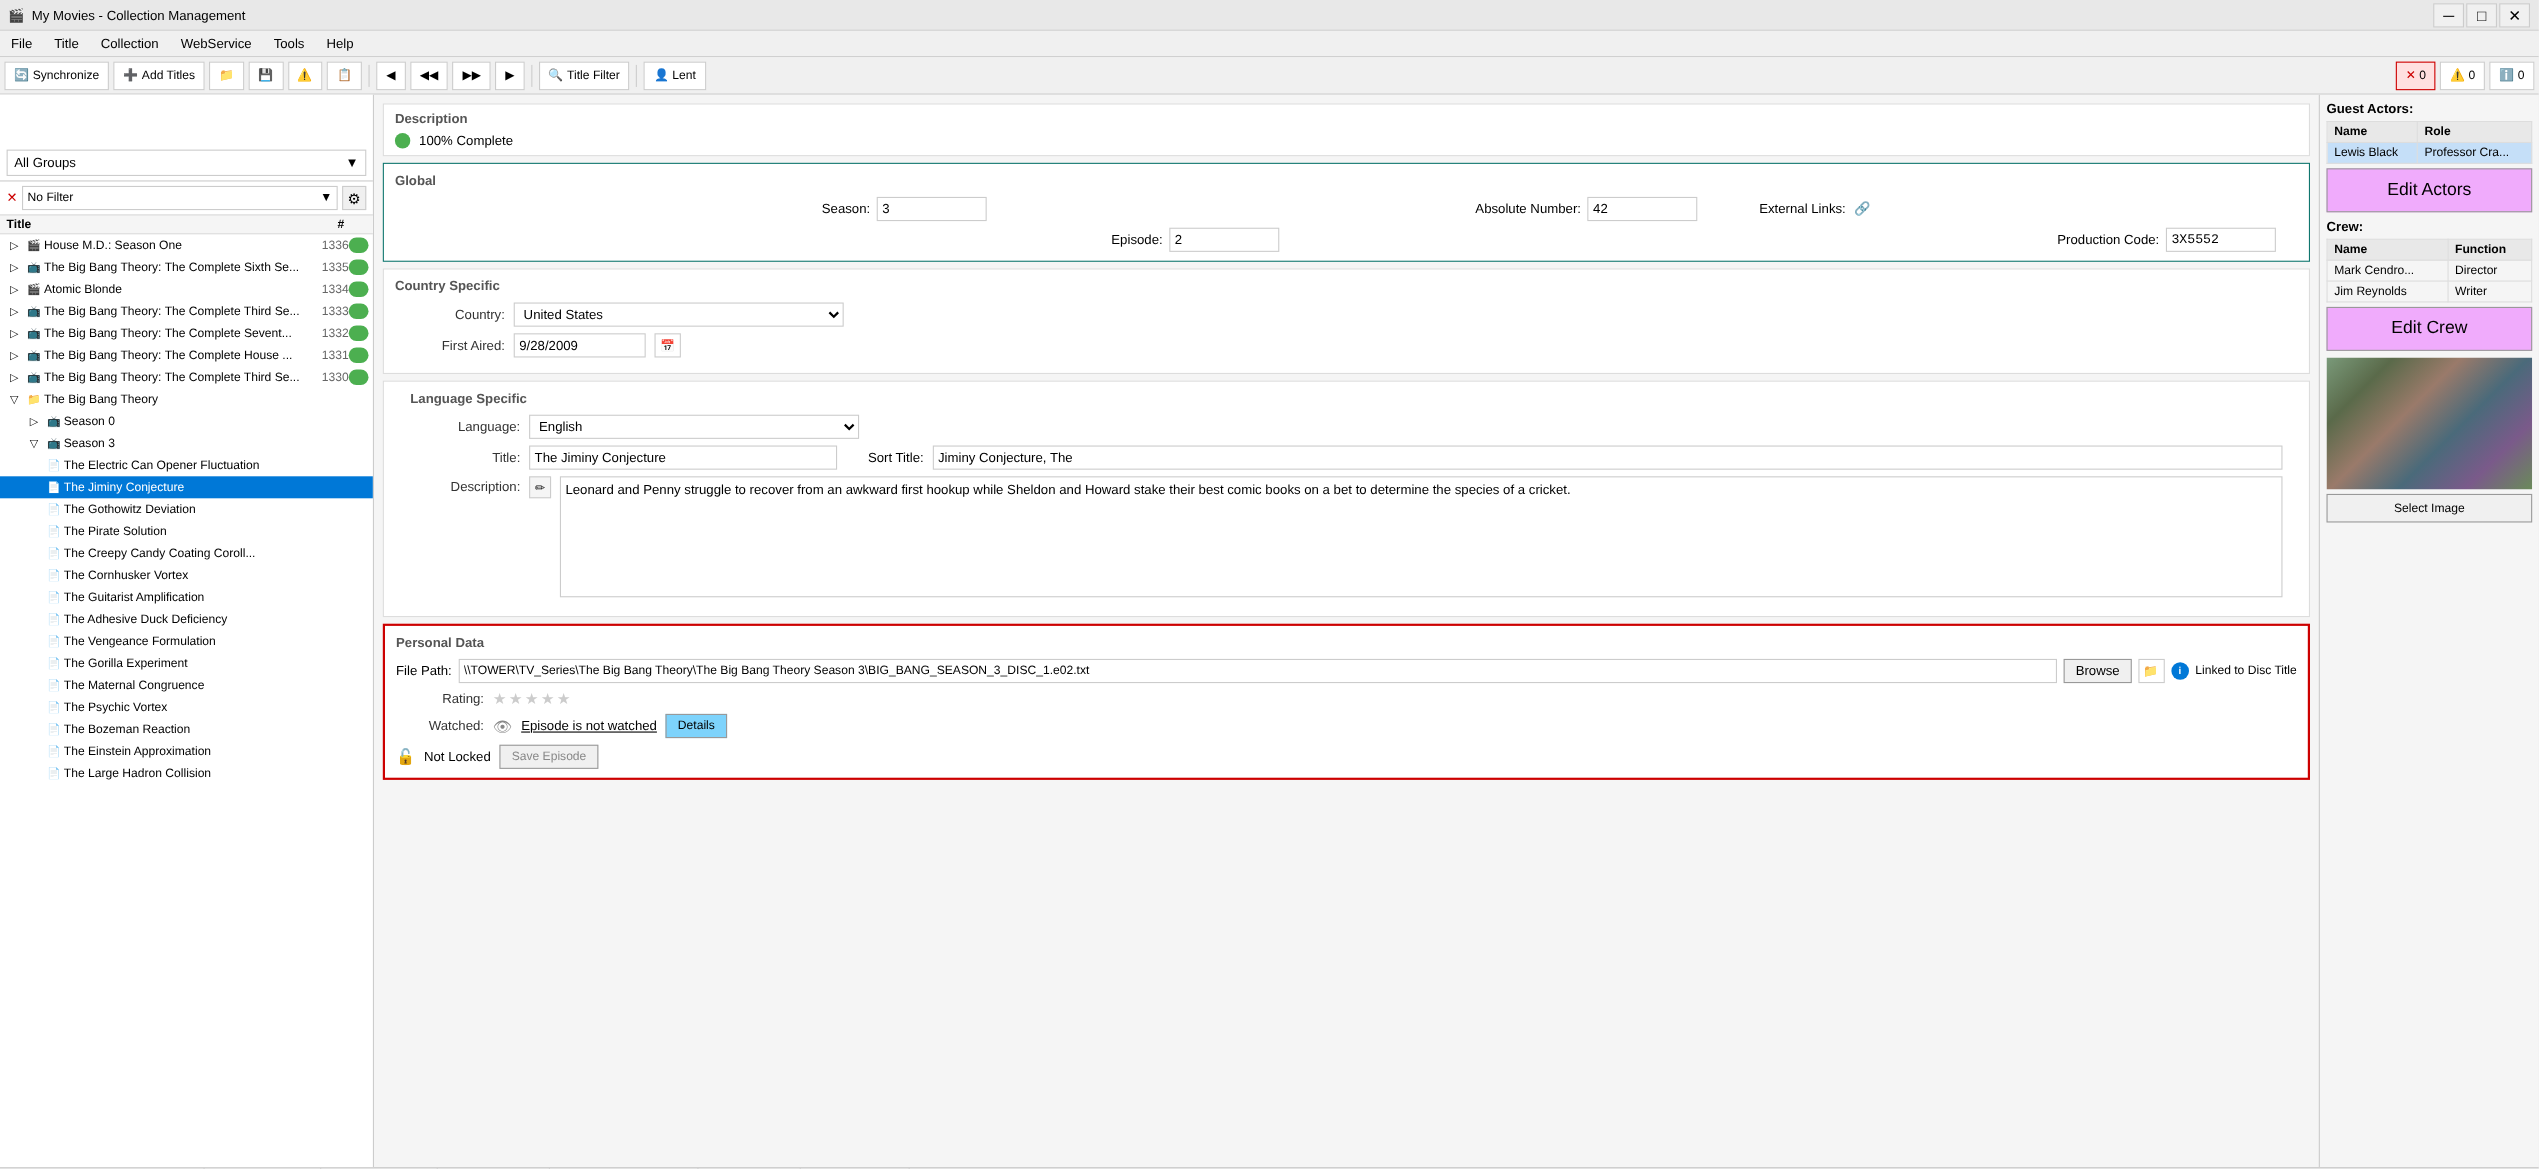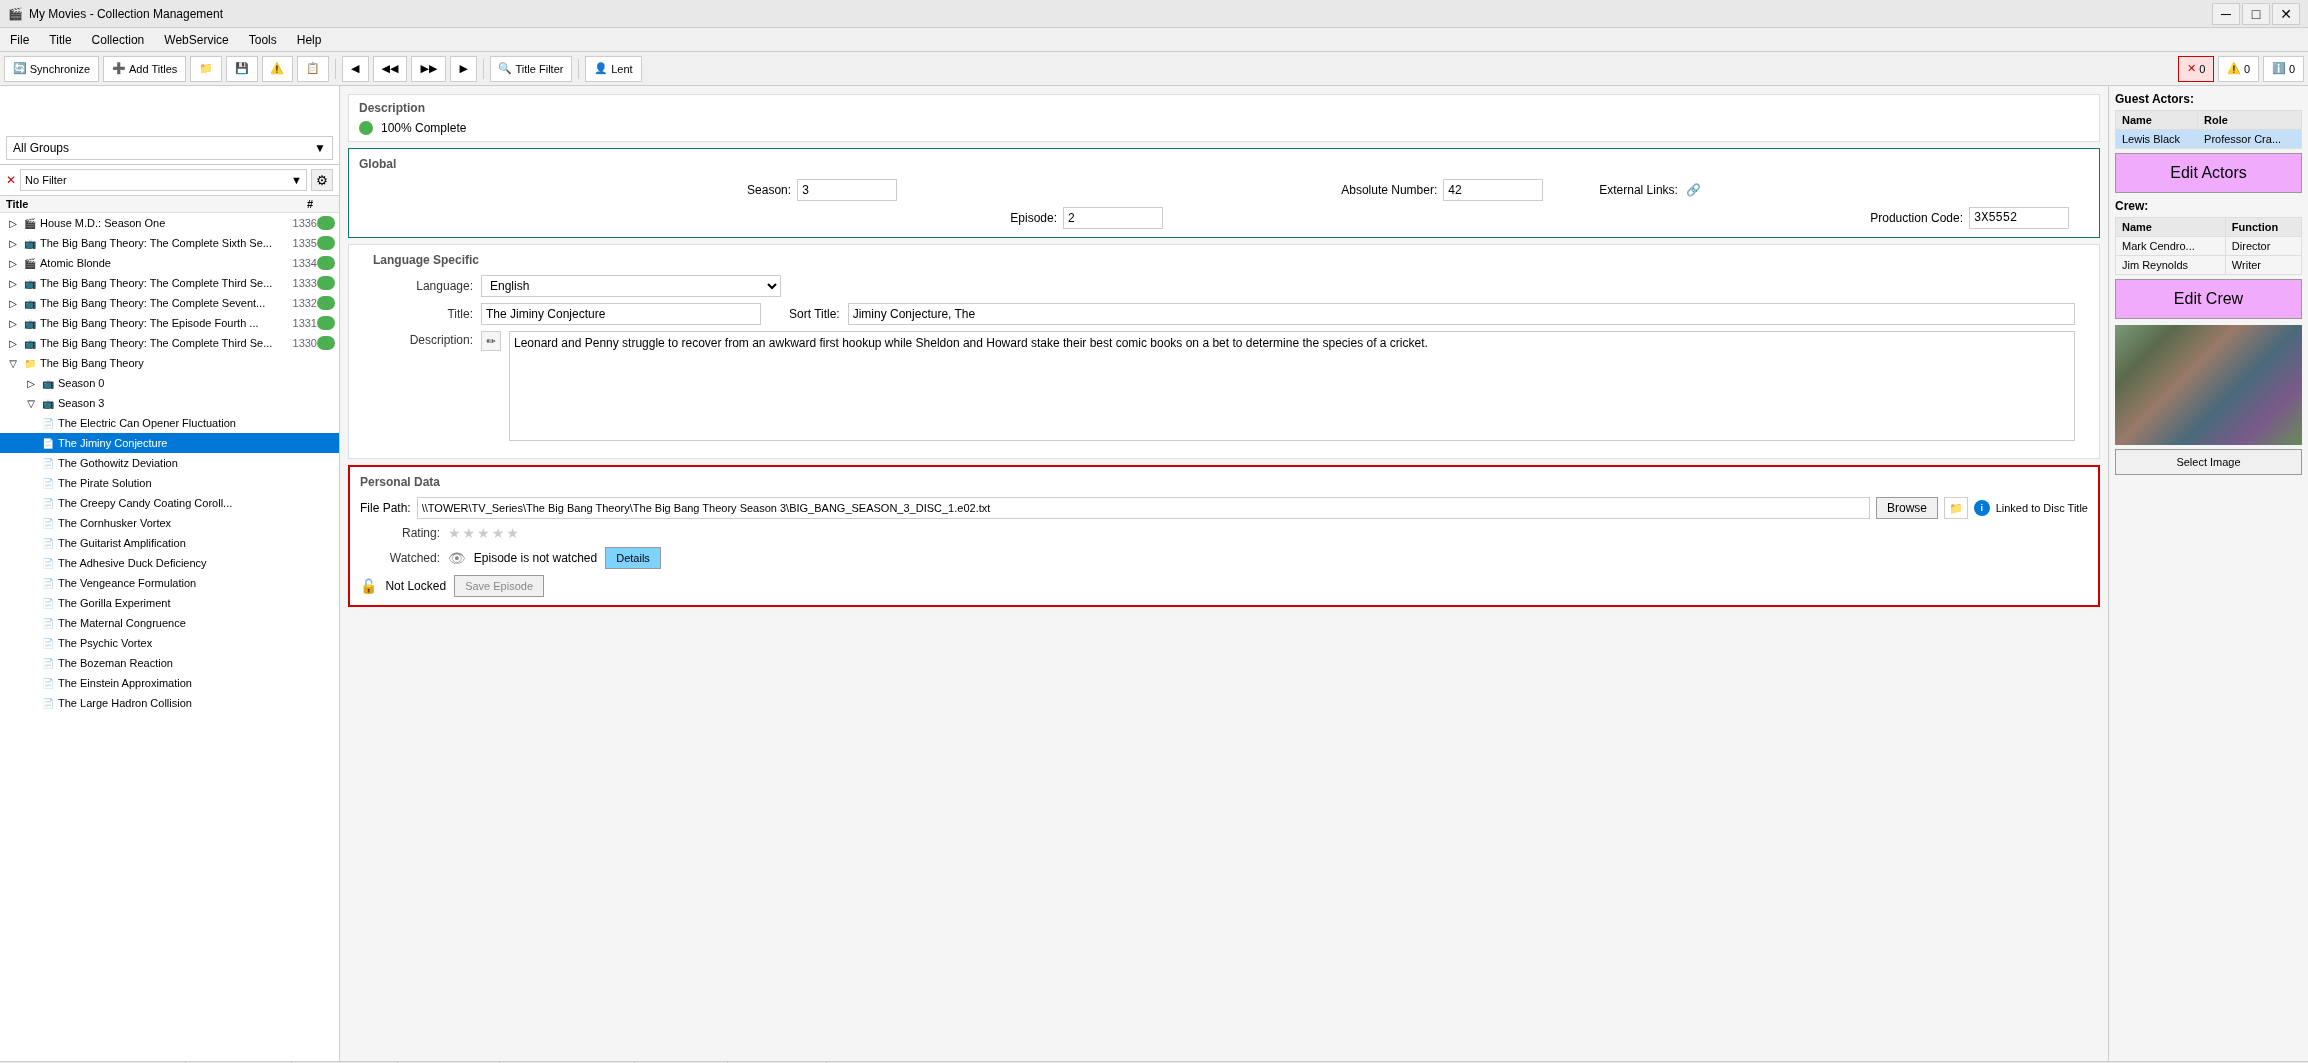--- a/index.html
+++ b/index.html
@@ -243,21 +243,21 @@
       <div class="tree-item" style="padding-left:4px;">
         <span class="item-icon">▷</span>
         <span class="item-icon">📺</span>
         <span class="item-label">The Big Bang Theory: The Complete Sevent...</span>
         <span class="item-num">1332</span>
         <span class="item-status"></span>
       </div>
       <div class="tree-item" style="padding-left:4px;">
         <span class="item-icon">▷</span>
         <span class="item-icon">📺</span>
-        <span class="item-label">The Big Bang Theory: The Episode Fourth ...</span>
+        <span class="item-label">The Big Bang Theory: The Complete House ...</span>
         <span class="item-num">1331</span>
         <span class="item-status"></span>
       </div>
       <div class="tree-item" style="padding-left:4px;">
         <span class="item-icon">▷</span>
         <span class="item-icon">📺</span>
         <span class="item-label">The Big Bang Theory: The Complete Third Se...</span>
         <span class="item-num">1330</span>
         <span class="item-status"></span>
       </div>
@@ -369,20 +369,37 @@
           </div>
         </div>
         <div style="display:grid; grid-template-columns: auto 120px auto 120px; gap:6px; align-items:center; margin-top:6px;">
           <label style="text-align:right; font-size:12px;">Episode:</label>
           <input type="text" class="form-input" style="width: 100px;" value="2">
           <label style="text-align:right; font-size:12px; padding-left:30px;">Production Code:</label>
           <input type="text" class="form-input" style="width: 100px; font-family: Liberation Mono, monospace;" value="3X5552">
         </div>
       </div>
 
+      <div style="background:#fff; border:1px solid #ddd; padding:8px 10px;">
+        <div style="font-weight:bold; font-size:12px; margin-bottom:8px; color:#555;">Country Specific</div>
+        <div class="form-row">
+          <label class="form-label">Country:</label>
+          <select class="form-select" style="width:300px;">
+            <option>United States</option>
+          </select>
+          <span style="flex:1"></span>
+        </div>
+        <div class="form-row">
+          <label class="form-label">First Aired:</label>
+          <input type="text" class="form-input" style="width: 120px;" value="9/28/2009">
+          <button class="toolbar-btn" style="height:22px;padding:0 4px;">
+            <span>📅</span>
+          </button>
+        </div>
+      </div>
 
       <div style="background:#fff; border:1px solid #ddd; padding:8px 24px;">
         <div style="font-weight:bold; font-size:12px; margin-bottom:8px; color:#555;">Language Specific</div>
         <div class="form-row">
           <label class="form-label">Language:</label>
           <select class="form-select" style="width:300px;">
             <option>English</option>
           </select>
           <span style="flex:1"></span>
         </div>
@@ -416,21 +433,21 @@
         </div>
 
         <div class="form-row">
           <label class="form-label" style="min-width:80px;">Rating:</label>
           <span class="stars">★★★★★</span>
         </div>
 
         <div class="form-row">
           <label class="form-label" style="min-width:80px;">Watched:</label>
           <span style="color:#888; font-size:14px;">👁</span>
-          <span style="font-size:12px;">Episode is not watched</span>
+          <span style="font-size:12px;text-decoration:underline;">Episode is not watched</span>
           <button class="details-btn">Details</button>
         </div>
 
         <div class="save-row">
           <span style="color:#888; font-size:14px;">🔓</span>
           <span style="font-size:12px;">Not Locked</span>
           <button class="save-btn">Save Episode</button>
         </div>
       </div>
 

